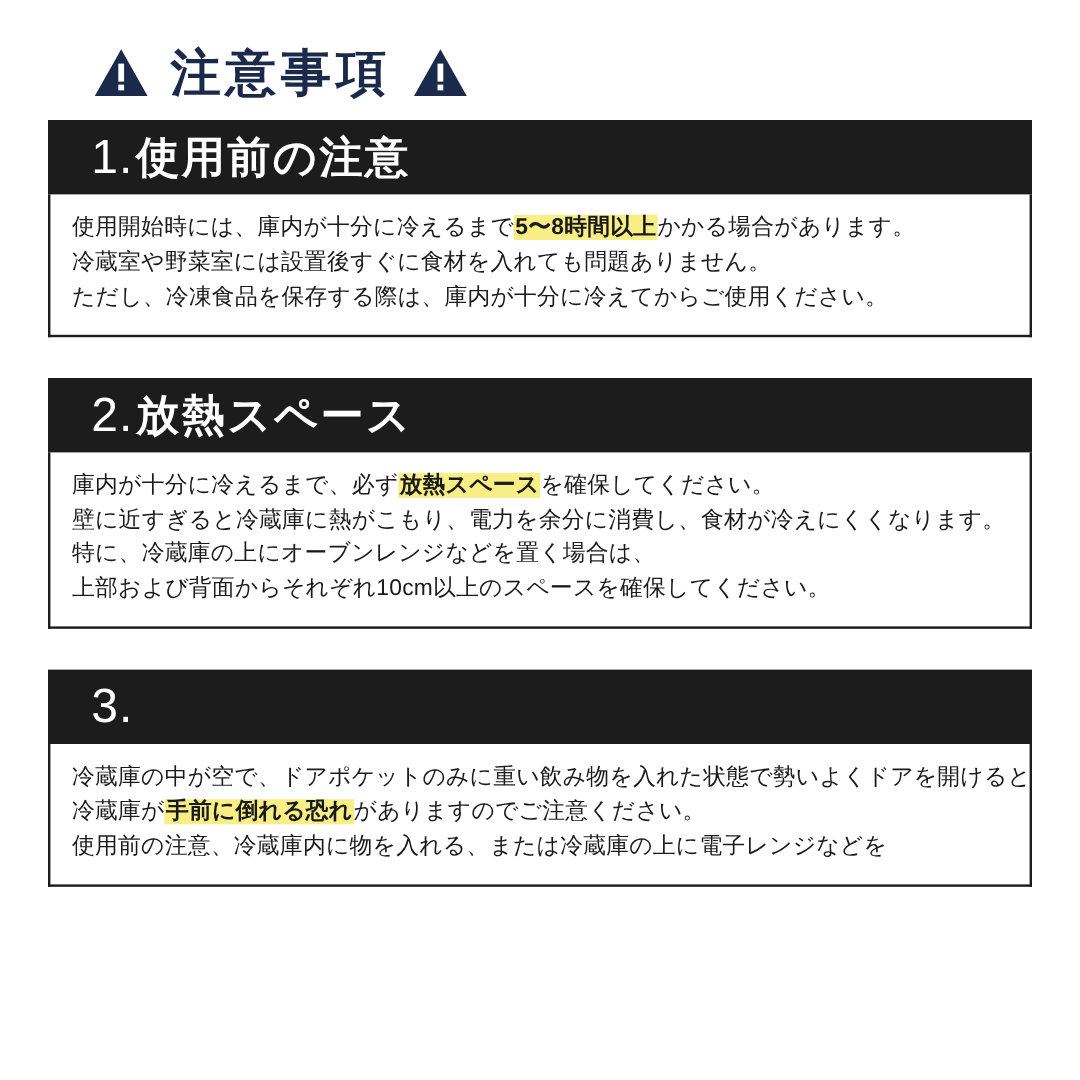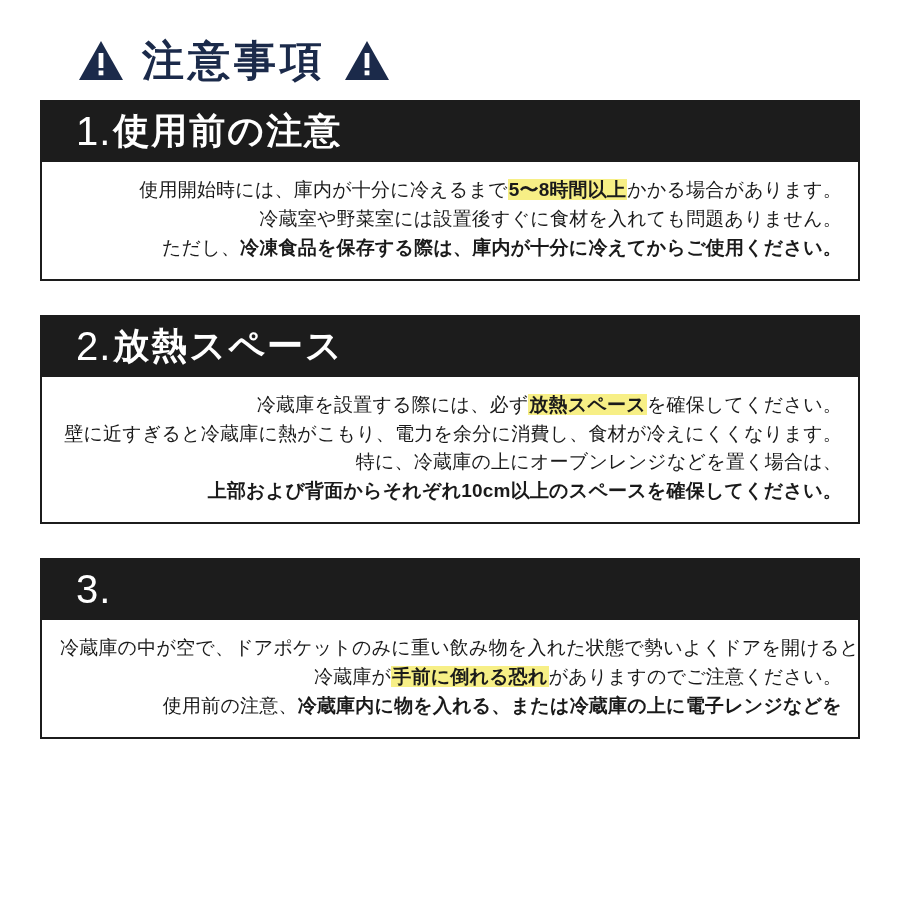--- a/index.html
+++ b/index.html
@@ -75,23 +75,22 @@
     border: 2px solid #1c1c1c;
     border-top: none;
     padding: 14px 16px 16px 18px;
     box-sizing: border-box;
   }
   .line {
     font-size: 19px;
     line-height: 1.52;
     letter-spacing: 0.2px;
     white-space: nowrap;
-    text-align: right;
   }
-  .b { font-weight: bold; }
+  .b { font-weight: normal; }
   .hl {
     background: #f7ef86;
     font-weight: bold;
     padding: 0 1px;
   }
 </style>
 </head>
 <body>
 
 <div class="page">
@@ -125,21 +124,21 @@
           <div class="line"><span>冷蔵室や野菜室には設置後すぐに食材を入れても問題ありません。</span></div>
           <div class="line"><span>ただし、</span><span class="b">冷凍食品を保存する際は、庫内が十分に冷えてからご使用ください。</span></div>
         </div>
       </div>
       <div class="section">
         <div class="section-head">
           <span class="section-num">2.</span>
           <span class="section-title">放熱スペース</span>
         </div>
         <div class="section-body">
-          <div class="line"><span>冷蔵庫を設置する際には、必ず</span><span class="hl">放熱スペース</span><span>を確保してください。</span></div>
+          <div class="line"><span>庫内が十分に冷えるまで、必ず</span><span class="hl">放熱スペース</span><span>を確保してください。</span></div>
           <div class="line"><span>壁に近すぎると冷蔵庫に熱がこもり、電力を余分に消費し、食材が冷えにくくなります。</span></div>
           <div class="line"><span>特に、冷蔵庫の上にオーブンレンジなどを置く場合は、</span></div>
           <div class="line"><span class="b">上部および背面からそれぞれ10cm以上のスペースを確保してください。</span></div>
         </div>
       </div>
       <div class="section">
         <div class="section-head">
           <span class="section-num">3.</span>
         </div>
         <div class="section-body">

